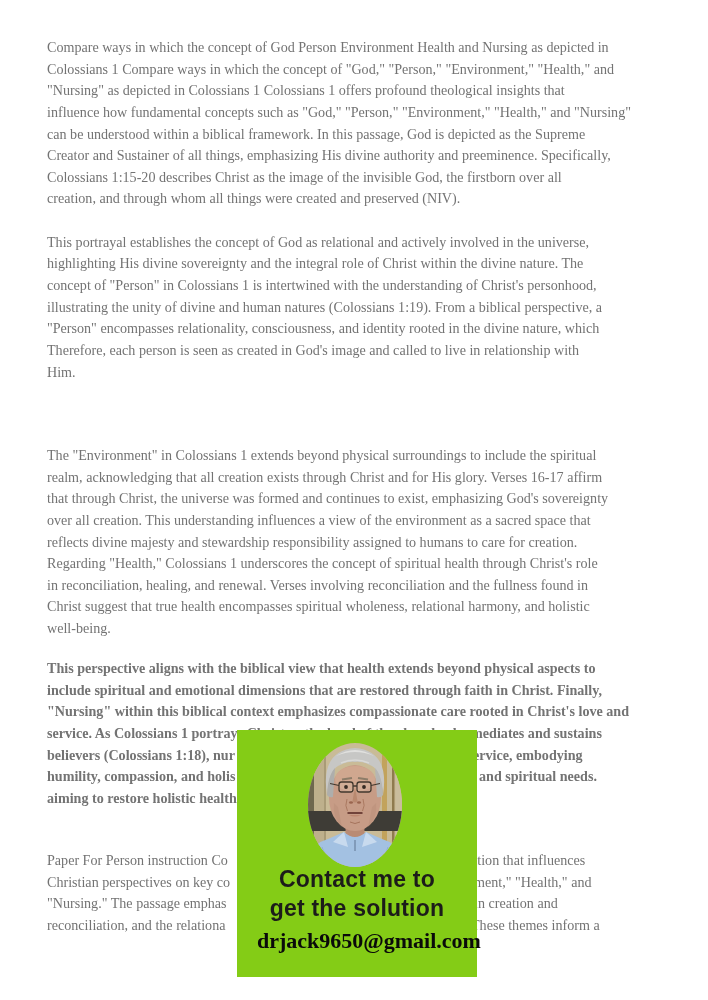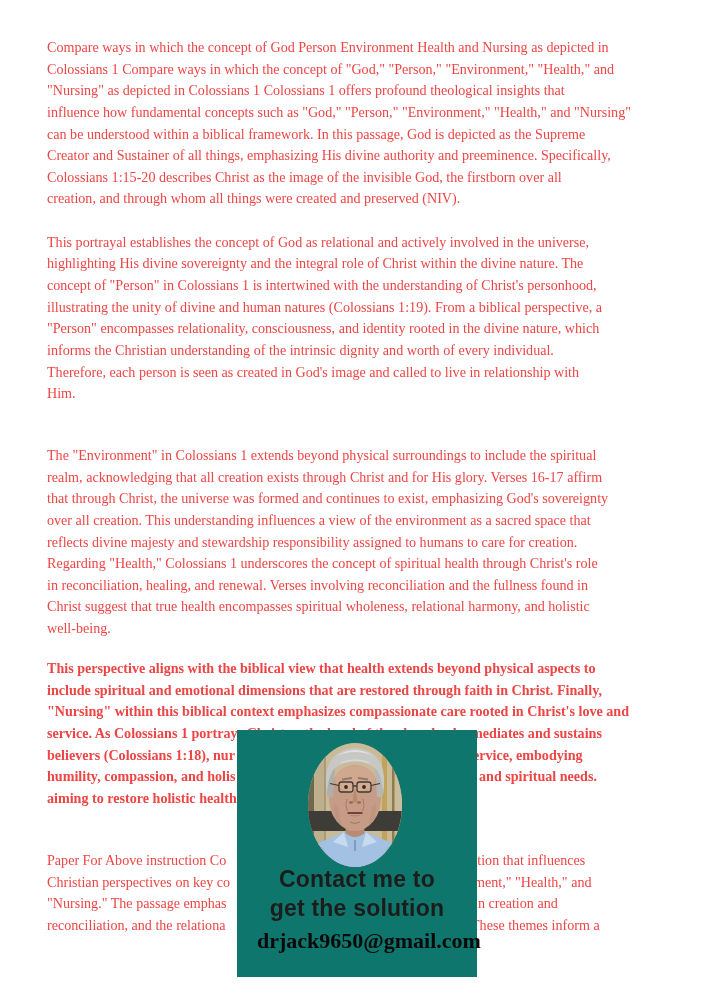--- a/index.html
+++ b/index.html
@@ -71,38 +71,37 @@
     font-weight: 700;
     font-size: 22px;
     line-height: 26px;
   }
 </style>
 </head>
 <body>
 
 <div class="page">
 
-  <div class="doc" id="doc" style="color: #ef4444;">
+  <div class="doc" id="doc" style="color: #737373;">
       <div class="para" style="top: 37px;">
         <div class="tl">Compare ways in which the concept of God Person Environment Health and Nursing as depicted in</div>
         <div class="tl">Colossians 1 Compare ways in which the concept of "God," "Person," "Environment," "Health," and</div>
         <div class="tl">"Nursing" as depicted in Colossians 1 Colossians 1 offers profound theological insights that</div>
         <div class="tl">influence how fundamental concepts such as "God," "Person," "Environment," "Health," and "Nursing"</div>
         <div class="tl">can be understood within a biblical framework. In this passage, God is depicted as the Supreme</div>
         <div class="tl">Creator and Sustainer of all things, emphasizing His divine authority and preeminence. Specifically,</div>
         <div class="tl">Colossians 1:15-20 describes Christ as the image of the invisible God, the firstborn over all</div>
         <div class="tl">creation, and through whom all things were created and preserved (NIV).</div>
       </div>
       <div class="para" style="top: 231.7px;">
         <div class="tl">This portrayal establishes the concept of God as relational and actively involved in the universe,</div>
         <div class="tl">highlighting His divine sovereignty and the integral role of Christ within the divine nature. The</div>
         <div class="tl">concept of "Person" in Colossians 1 is intertwined with the understanding of Christ's personhood,</div>
         <div class="tl">illustrating the unity of divine and human natures (Colossians 1:19). From a biblical perspective, a</div>
         <div class="tl">"Person" encompasses relationality, consciousness, and identity rooted in the divine nature, which</div>
-        <div class="tl">informs the Christian understanding of the intrinsic dignity and worth of every individual.</div>
         <div class="tl">Therefore, each person is seen as created in God's image and called to live in relationship with</div>
         <div class="tl">Him.</div>
       </div>
       <div class="para" style="top: 445px;">
         <div class="tl">The "Environment" in Colossians 1 extends beyond physical surroundings to include the spiritual</div>
         <div class="tl">realm, acknowledging that all creation exists through Christ and for His glory. Verses 16-17 affirm</div>
         <div class="tl">that through Christ, the universe was formed and continues to exist, emphasizing God's sovereignty</div>
         <div class="tl">over all creation. This understanding influences a view of the environment as a sacred space that</div>
         <div class="tl">reflects divine majesty and stewardship responsibility assigned to humans to care for creation.</div>
         <div class="tl">Regarding "Health," Colossians 1 underscores the concept of spiritual health through Christ's role</div>
@@ -113,28 +112,28 @@
       <div class="para" style="top: 658px; font-weight: bold;">
         <div class="tl">This perspective aligns with the biblical view that health extends beyond physical aspects to</div>
         <div class="tl">include spiritual and emotional dimensions that are restored through faith in Christ. Finally,</div>
         <div class="tl">"Nursing" within this biblical context emphasizes compassionate care rooted in Christ's love and</div>
         <div class="tl">service. As Colossians 1 portrays Christ as the head of the church who mediates and sustains</div>
         <div class="tl"><span>believers (Colossians 1:18), nur</span><span class="rf" style="left: 426px;">ervice, embodying</span></div>
         <div class="tl"><span>humility, compassion, and holis</span><span class="rf" style="left: 425px;">, and spiritual needs.</span></div>
         <div class="tl"><span>aiming to restore holistic health</span></div>
       </div>
       <div class="para" style="top: 850px;">
-        <div class="tl"><span>Paper For Above instruction Co</span><span class="rf" style="left: 424px;">ation that influences</span></div>
+        <div class="tl"><span>Paper For Person instruction Co</span><span class="rf" style="left: 424px;">ation that influences</span></div>
         <div class="tl"><span>Christian perspectives on key co</span><span class="rf" style="left: 420px;">nment," "Health," and</span></div>
         <div class="tl"><span>"Nursing." The passage emphas</span><span class="rf" style="left: 427px;">in creation and</span></div>
         <div class="tl"><span>reconciliation, and the relationa</span><span class="rf" style="left: 424px;">These themes inform a</span></div>
       </div>
     </div>
 
-  <div class="overlay" style="background: #0f766e;">
+  <div class="overlay" style="background: #84cc16;">
     <div class="photo-wrap">
       <svg width="94" height="124" viewBox="0 0 94 124">
         <defs>
           <clipPath id="ovalClip">
               <ellipse cx="47" cy="62" rx="47" ry="62"></ellipse>
             </clipPath>
         </defs>
         <g clip-path="url(#ovalClip)">
 
           <rect x="0" y="0" width="94" height="124" fill="#c9bb97"></rect>

